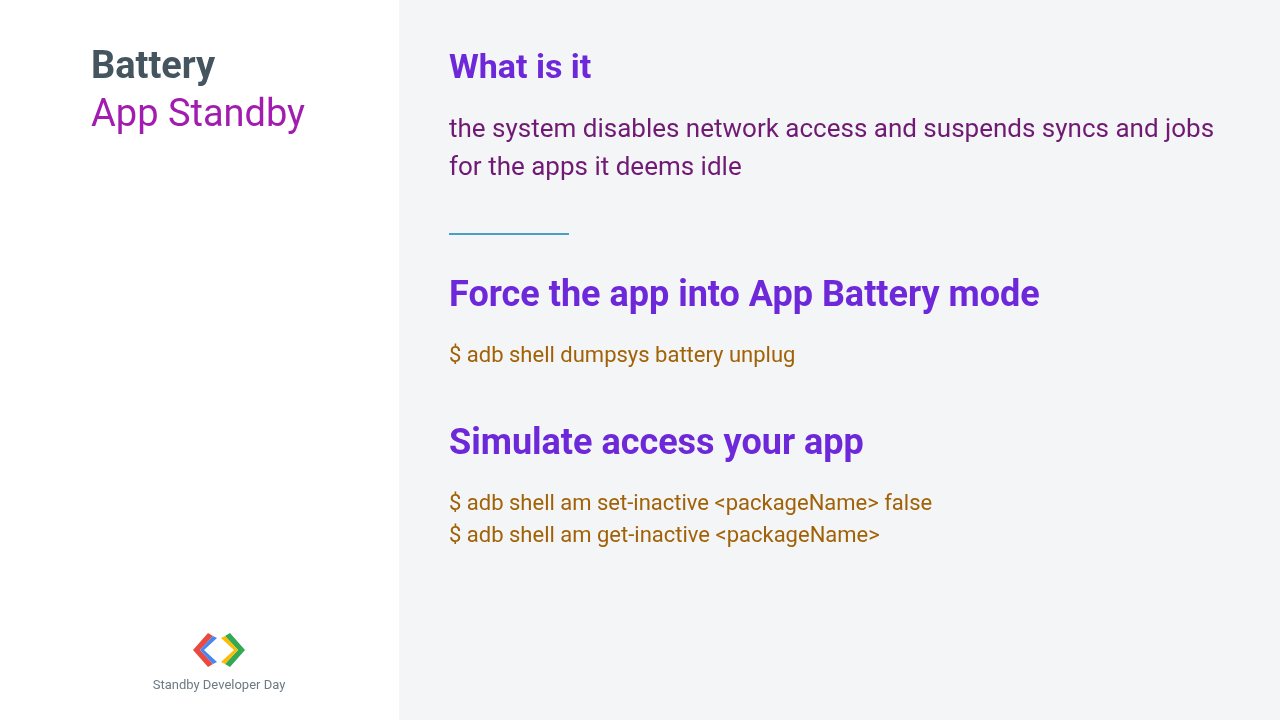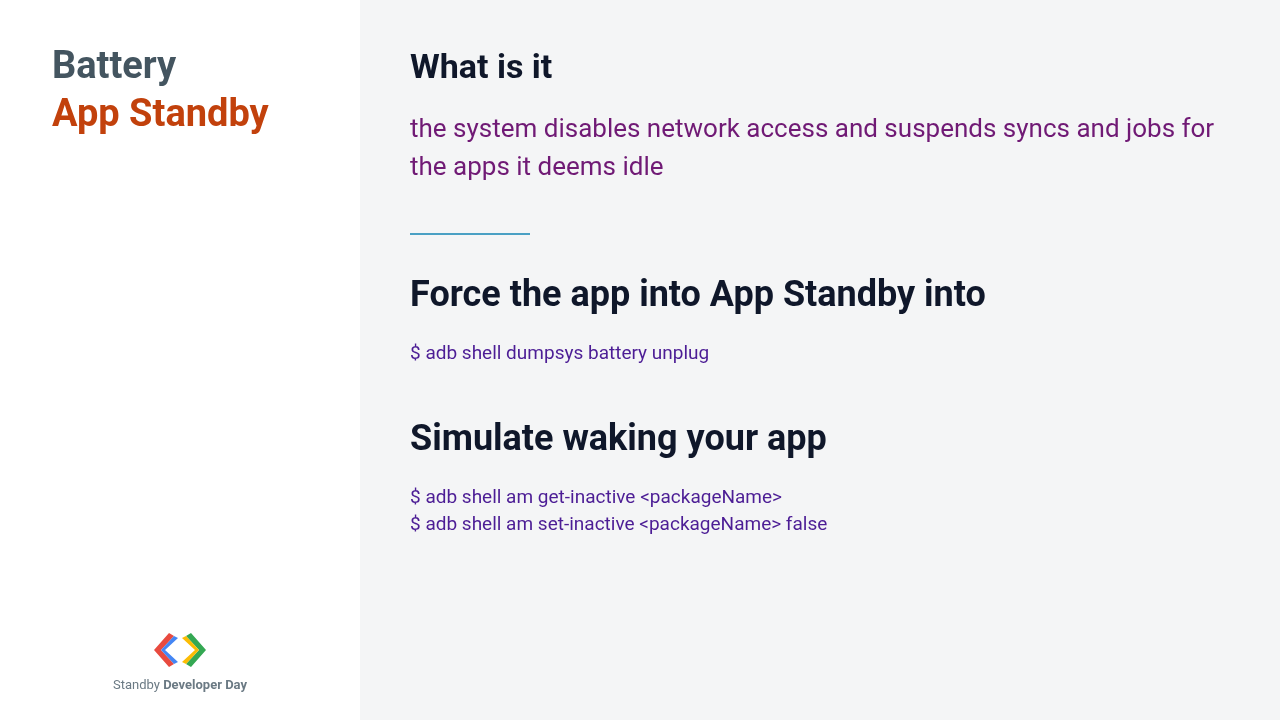--- a/index.html
+++ b/index.html
@@ -4,79 +4,80 @@
 <style>
   * { margin: 0; padding: 0; box-sizing: border-box; }
   html, body { width: 1280px; height: 720px; overflow: hidden; font-family: 'Roboto', 'Helvetica Neue', Arial, sans-serif; }
   .slide { display: flex; width: 100%; height: 100%; }
   .left {
     width: 360px;
     height: 100%;
     background: #ffffff;
     padding: 42px 30px 44px 52px;
     position: relative;
+    margin-left: 39px;
   }
   .right {
     flex: 1;
     height: 100%;
     background: #f4f5f6;
     padding: 46px 60px 40px 50px;
   }
   .title-bold {
     font-size: 38px;
     font-weight: 700;
     color: #445560;
     line-height: 1.25;
   }
   .title-light {
     font-size: 38px;
-    font-weight: 700;
-    color: #c2410c;
+    font-weight: 400;
+    color: #a21caf;
     line-height: 1.25;
   }
   .logo-block {
     position: absolute;
     bottom: 28px;
     left: 0;
     right: 0;
     text-align: center;
   }
   .logo-shape { display:inline-block; }
   .logo-text {
     margin-top: 6px;
     font-size: 13px;
     color: #6b7a84;
   }
   .logo-text .g { font-weight: 400; }
-  .logo-text .dd { font-weight: 700; }
+  .logo-text .dd { font-weight: 400; }
   .sec-heading {
     font-size: 34px;
     font-weight: 700;
-    color: #0f172a;
+    color: #6d28d9;
     margin-bottom: 24px;
   }
   .sec-heading.big {
     font-size: 36px;
   }
   .body-text {
     font-size: 26px;
     font-weight: 400;
     color: #701a75;
     line-height: 1.45;
   }
   .divider {
     width: 120px;
     height: 2px;
     background: #4aa0c4;
     margin: 48px 0 38px 0;
   }
   .code-line {
-    font-size: 19px;
+    font-size: 22px;
     font-weight: 400;
-    color: #4c1d95;
+    color: #a16207;
     line-height: 1.45;
   }
   .block2 { margin-top: 50px; }
   .code-group { margin-top: 22px; }
 </style>
 </head>
 <body>
 
 <div class="slide">
   <div class="left">
@@ -97,26 +98,26 @@
       </div>
     </div>
   </div>
 
   <div class="right">
     <div class="sec-heading">What is it</div>
     <div class="body-text">the system disables network access and suspends syncs and jobs for the apps it deems idle</div>
 
     <div class="divider"></div>
 
-    <div class="sec-heading big">Force the app into App Standby into</div>
+    <div class="sec-heading big">Force the app into App Battery mode</div>
     <div class="code-group">
       <div class="code-line">$ adb shell dumpsys battery unplug</div>
     </div>
 
     <div class="block2">
-      <div class="sec-heading big">Simulate waking your app</div>
+      <div class="sec-heading big">Simulate access your app</div>
       <div class="code-group">
+        <div class="code-line">$ adb shell am set-inactive &lt;packageName&gt; false</div>
         <div class="code-line">$ adb shell am get-inactive &lt;packageName&gt;</div>
-        <div class="code-line">$ adb shell am set-inactive &lt;packageName&gt; false</div>
       </div>
     </div>
   </div>
 </div>
 
 </body></html>

